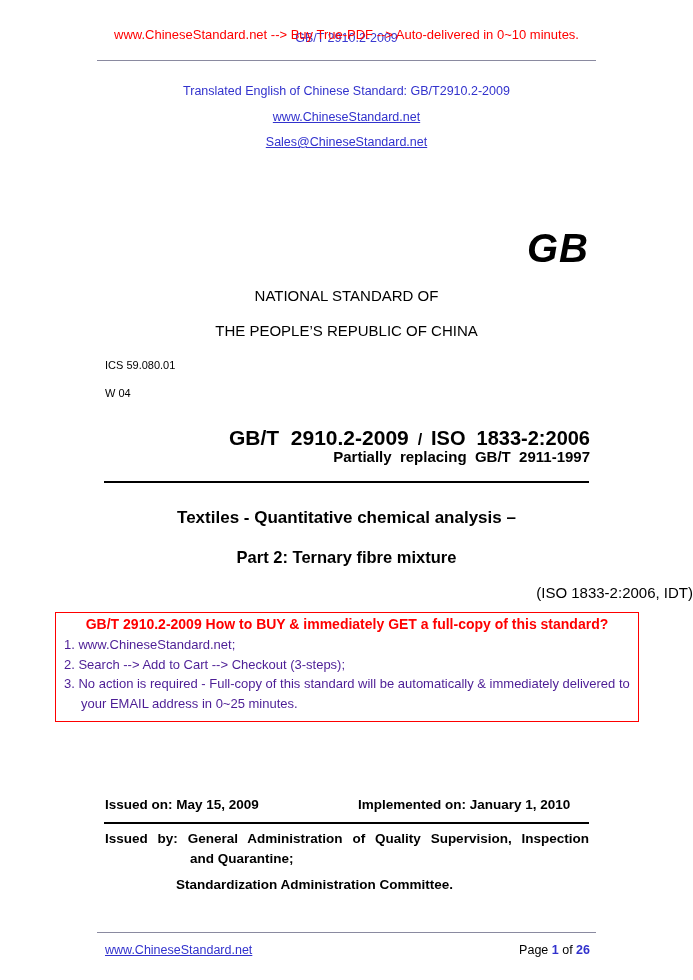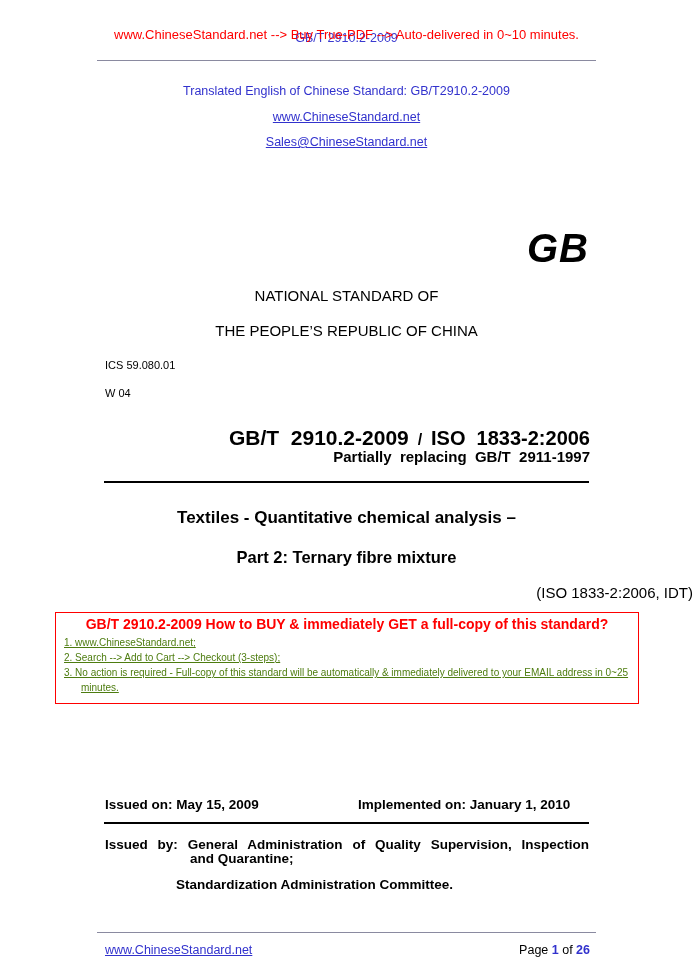--- a/index.html
+++ b/index.html
@@ -32,26 +32,26 @@
   .code-sep { font-size:16px; font-weight:bold; }
   .code-iso { font-size:20px; font-weight:bold; }
   .replacing { top:448px; right:103px; font-size:15px; font-weight:bold; white-space:pre-wrap; }
 
   .title1 { top:508px; font-size:17px; font-weight:bold; }
   .title2 { top:548px; font-size:16.5px; font-weight:bold; }
   .title3 { top:584px; font-size:15px;text-align:right; }
 
   .buybox { position:absolute; left:55px; top:612px; width:584px; border:1.5px solid #fe0000; background:#fff; padding:3px 8px 8px 8px; }
   .buybox-heading { color:#fe0000; font-weight:bold; font-size:14px; text-align:center; margin-bottom:3px; }
-  .buybox-item { font-size:10px; line-height:1.5; padding-left:17px; text-indent:-17px; color:#4d7c0f;text-decoration:underline; }
+  .buybox-item { font-size:13px; line-height:1.5; padding-left:17px; text-indent:-17px; color:#4c1d95; }
 
   .issued { left:105px; top:797px; font-size:13.5px; font-weight:bold; }
   .implemented { left:358px; top:797px; font-size:13.5px; font-weight:bold; }
 
-  .issuer1 { left:105px; top:831px; width:484px; font-size:13.5px; font-weight:bold; text-align:justify; text-align-last:justify;margin-top:6px; }
+  .issuer1 { left:105px; top:831px; width:484px; font-size:13.5px; font-weight:bold; text-align:justify; text-align-last:justify; }
   .issuer2 { left:190px; top:851px; font-size:13.5px; font-weight:bold; }
   .issuer3 { left:176px; top:877px; font-size:13.5px; font-weight:bold; }
 
   .footer-site { left:105px; top:943px; font-size:12.5px; }
   .footer-page { right:103px; top:943px; font-size:12.5px; }
   .footer-page .num { color:#3232cd; font-weight:bold; }
 </style>
 </head>
 <body>
 

